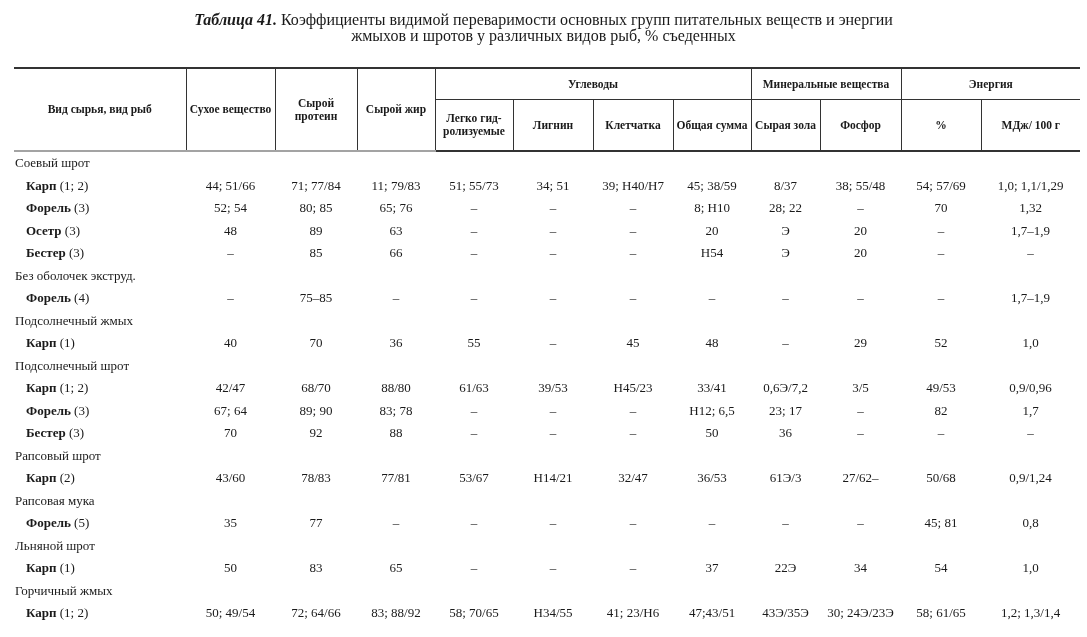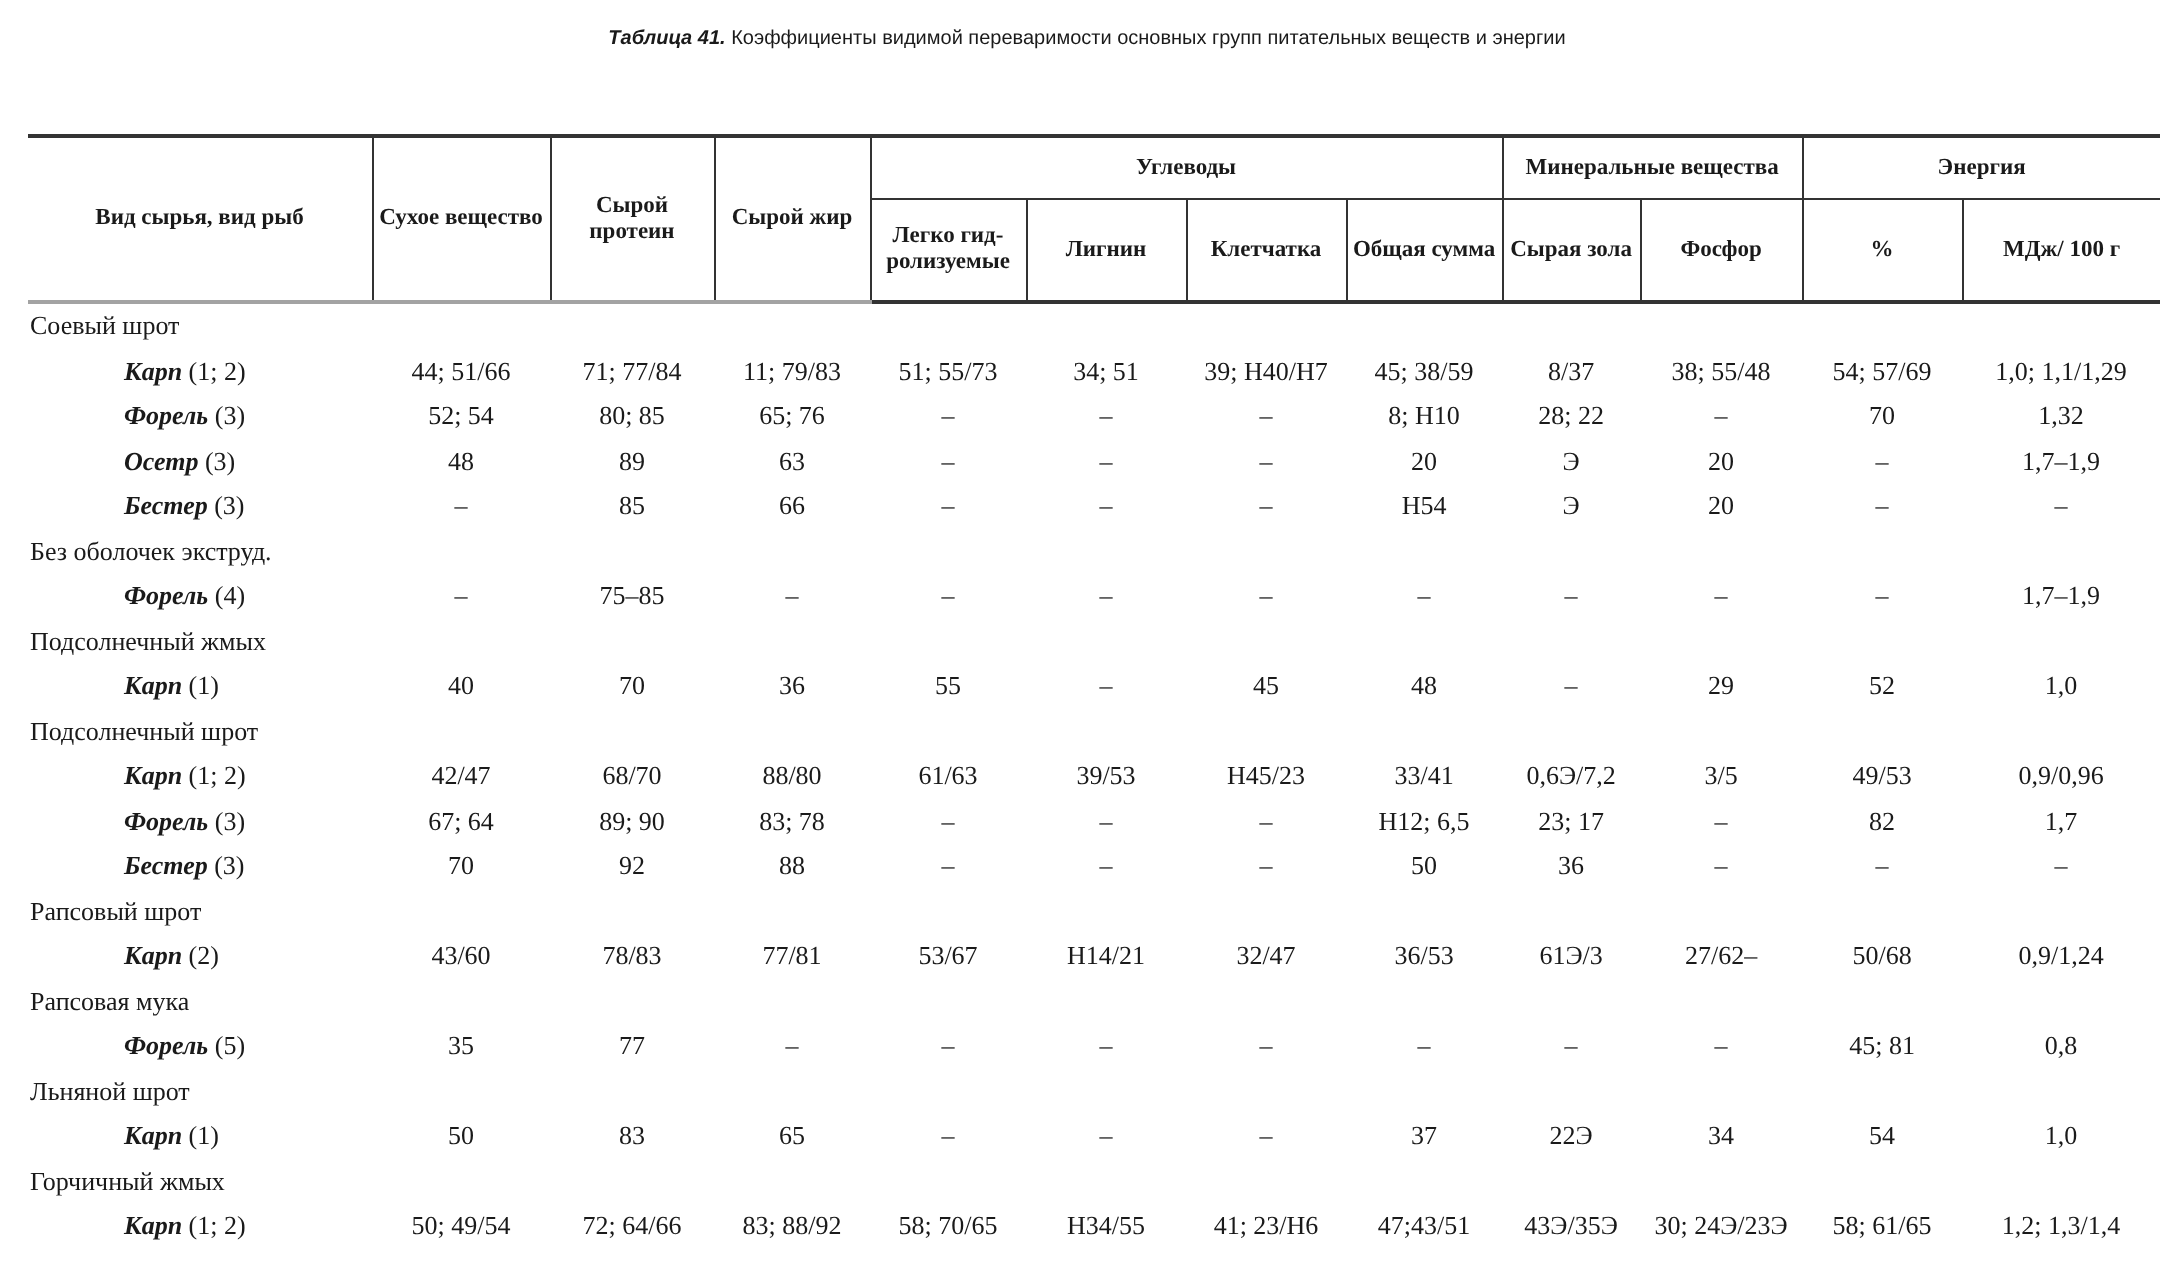--- a/index.html
+++ b/index.html
@@ -4,22 +4,22 @@
 <style>
   html, body { margin: 0; padding: 0; background: #ffffff; }
   body {
     width: 1087px; height: 637px; overflow: hidden;
     font-family: "DejaVu Serif", "Liberation Serif", serif;
     color: #1a1a1a;
     position: relative;
   }
   .caption {
     position: absolute; left: 0; top: 12px; width: 1087px;
-    text-align: center; font-size: 10px; line-height: 16px;
-    font-family: Liberation Sans, sans-serif;
+    text-align: center; font-size: 16px; line-height: 16px;
+    font-family: Liberation Serif, serif;
   }
   .caption .lbl { font-style: italic; font-weight: bold; }
   table {
     position: absolute; left: 14px; top: 67px;
     width: 1066px; border-collapse: collapse;
     font-family: "Liberation Serif", serif;
     font-size: 12.5px;
     table-layout: fixed;
   }
   thead th {
@@ -36,27 +36,28 @@
   tbody td {
     height: 22.5px; padding: 0; text-align: center; vertical-align: middle;
     white-space: nowrap; font-size: 13px;
   }
   tbody td.group {
     text-align: left; padding-left: 1px; font-size: 13px;
   }
   tbody td.fish {
     text-align: left; padding-left: 12px; font-size: 13px;
   }
-  .fish .sp { font-style: italic; font-weight: bold; margin-left: 36px; }
+  .fish .sp { font-weight: bold; }
 </style>
 </head>
 <body>
 
 <div class="caption">
   <div><span class="lbl">Таблица 41.</span><span> Коэффициенты видимой переваримости основных групп питательных веществ и энергии</span></div>
+  <div>жмыхов и шротов у различных видов рыб, % съеденных</div>
 </div>
 
 <table>
   <colgroup>
     <col style="width:172px">
     <col style="width:89px">
     <col style="width:82px">
     <col style="width:78px">
     <col style="width:78px">
     <col style="width:80px">

